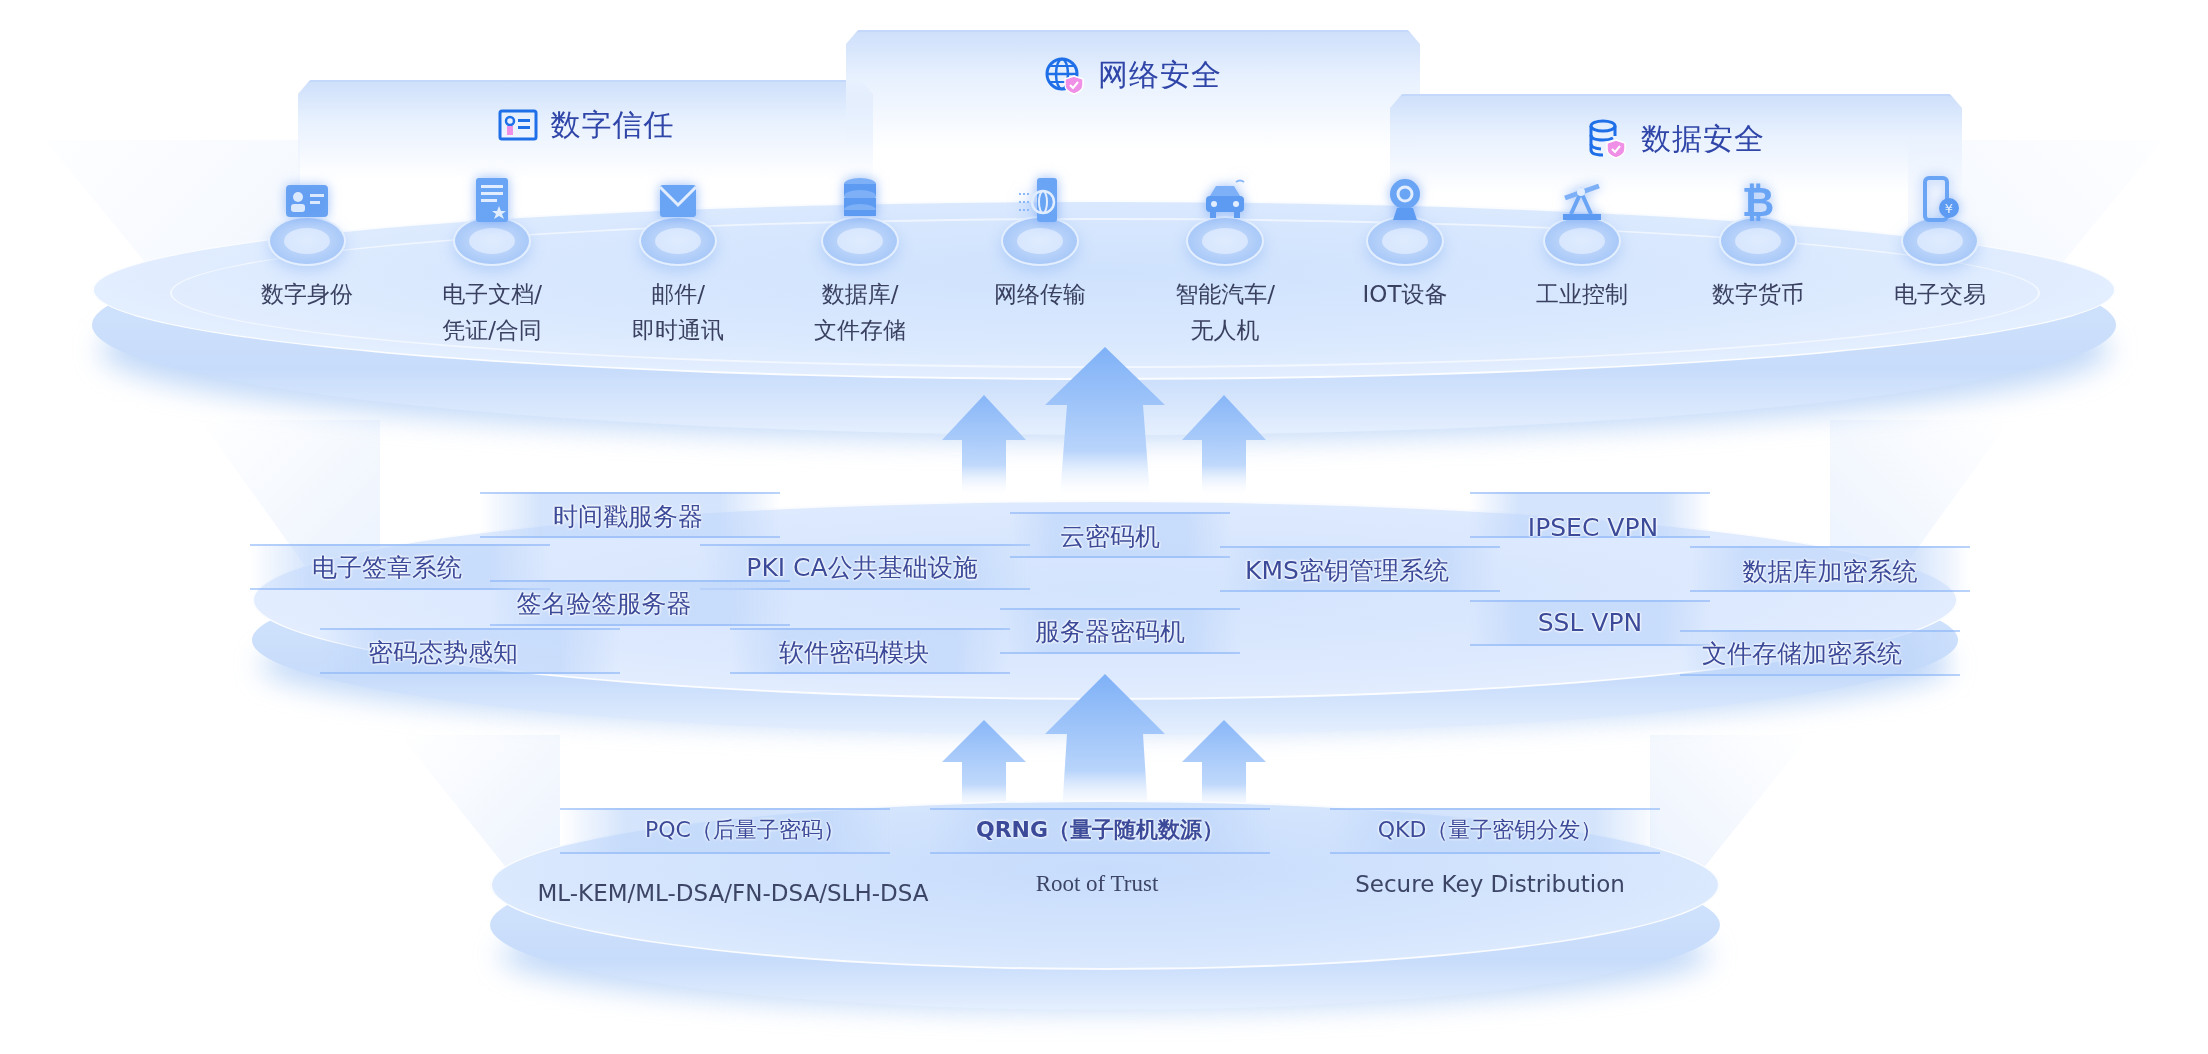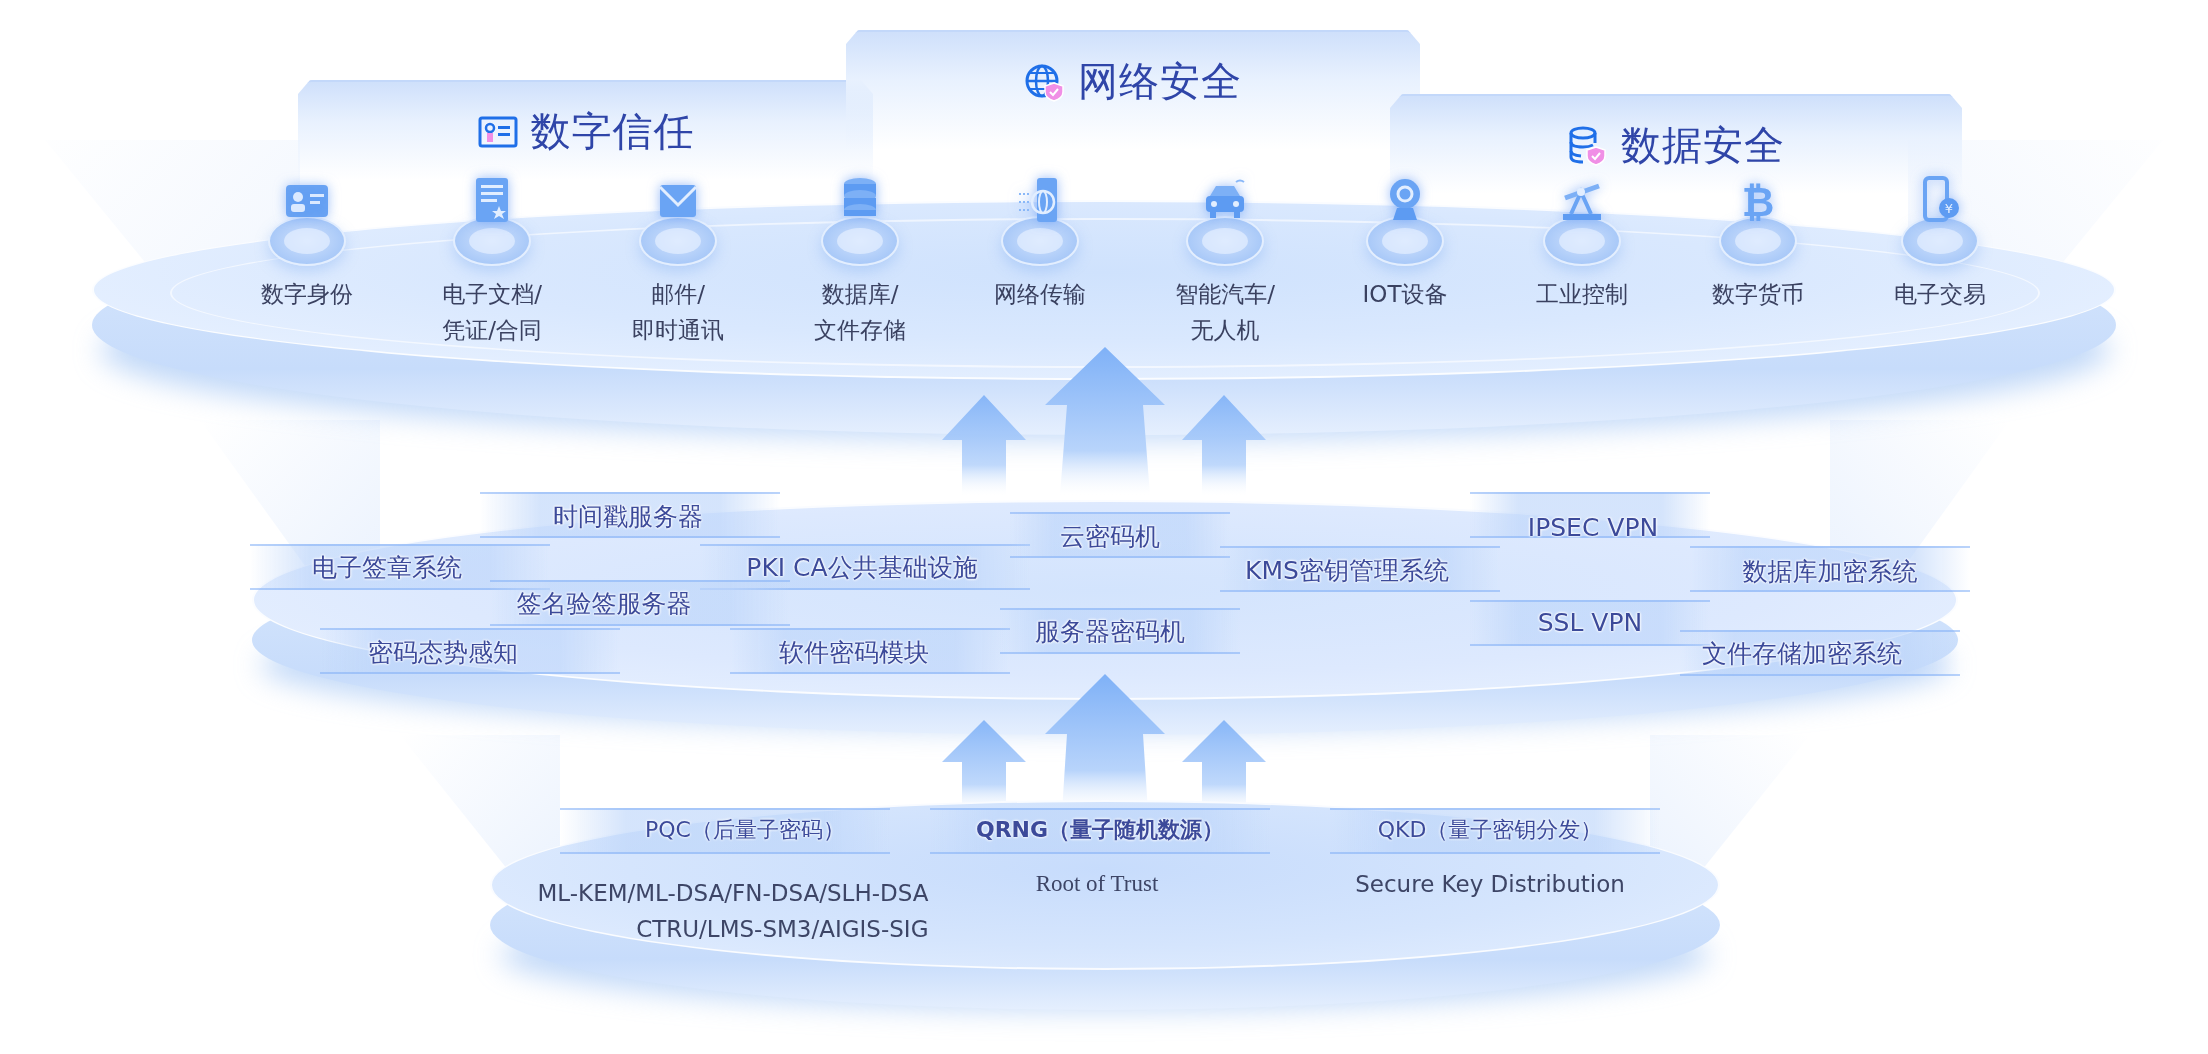--- a/index.html
+++ b/index.html
@@ -10,21 +10,21 @@
 
   
   .tab {
     position: absolute;
     border-radius: 14px 14px 0 0;
     background: linear-gradient(180deg, #cfe0fb 0%, #e8f1fe 40%, rgba(255,255,255,0.0) 100%);
     border-top: 2px solid #c3d8fa;
     clip-path: polygon(12px 0, calc(100% - 12px) 0, 100% 14px, 100% 100%, 0 100%, 0 14px);
   }
   .tab-inner { position: absolute; left: 0; right: 0; display: flex; justify-content: center; align-items: center; gap: 12px; }
-  .tab-title { font-size: 40px; color: #2f45a8; font-weight: 500; letter-spacing: 1px; }
+  .tab-title { font-size: 30px; color: #2f45a8; font-weight: 500; letter-spacing: 1px; }
   .tab-icon { width: 42px; height: 42px; }
 
   
   .platform-shadow { position: absolute; border-radius: 50%; filter: blur(14px); background: rgba(120,170,240,0.45); }
   .platform-side {
     position: absolute; border-radius: 50%;
     background: linear-gradient(180deg, #d9e8fd 0%, #c7dcfb 70%, #e5effe 100%);
   }
   .platform-top {
     position: absolute; border-radius: 50%;
@@ -66,21 +66,21 @@
     border-top: 2px solid rgba(130,175,245,0.55);
     border-bottom: 2px solid rgba(130,175,245,0.55);
   }
   .mid-label {
     position: absolute; font-size: 25px; color: #3c4a9a; white-space: nowrap; transform: translateX(-50%);
     text-shadow: 0 0 3px #fff, 0 0 3px #fff, 0 0 2px #fff;
   }
 
   
   .bottom-title { position: absolute; font-size: 22px; color: #3c4a9a; white-space: nowrap; transform: translateX(-50%); text-shadow: 0 0 3px #fff, 0 0 3px #fff; }
-  .bottom-sub { position: absolute; font-size: 23px; color: #3d4566; white-space: nowrap; transform: translateX(-50%); text-align: right; line-height: 36px; }
+  .bottom-sub { position: absolute; font-size: 23px; color: #3d4566; white-space: nowrap; transform: translateX(-50%); text-align: left; line-height: 36px; }
 </style>
 </head>
 <body>
 
 <div class="abs" style="left:0;top:0;width:2208px;height:1054px;">
   <div class="abs" style="left:0;top:140px;width:300px;height:220px;background:linear-gradient(135deg,rgba(235,242,253,0.0),rgba(230,239,253,0.6));clip-path:polygon(15% 0,100% 0,100% 100%,75% 100%);"></div>
   <div class="abs" style="left:1908px;top:140px;width:300px;height:220px;background:linear-gradient(225deg,rgba(235,242,253,0.0),rgba(230,239,253,0.6));clip-path:polygon(0 0,85% 0,25% 100%,0 100%);"></div>
   <div class="abs" style="left:200px;top:420px;width:180px;height:150px;background:linear-gradient(135deg,rgba(235,242,253,0.0),rgba(228,238,253,0.7));clip-path:polygon(0 0,100% 0,100% 100%,60% 100%);"></div>
   <div class="abs" style="left:1830px;top:420px;width:180px;height:150px;background:linear-gradient(225deg,rgba(235,242,253,0.0),rgba(228,238,253,0.7));clip-path:polygon(0 0,100% 0,40% 100%,0 100%);"></div>
   <div class="abs" style="left:400px;top:735px;width:160px;height:140px;background:linear-gradient(135deg,rgba(235,242,253,0.0),rgba(228,238,253,0.7));clip-path:polygon(0 0,100% 0,100% 100%,70% 100%);"></div>
@@ -371,21 +371,20 @@
 
 <div class="band" style="left:560px;top:808px;width:330px;"></div>
 <div class="band" style="left:930px;top:808px;width:340px;"></div>
 <div class="band" style="left:1330px;top:808px;width:330px;"></div>
 
 <div>
   <div>
     <span class="bottom-title" style="left:745px;top:815px;">PQC（后量子密码）</span>
     <div class="bottom-sub" style="left:733px;top:875px;">
       <div>ML-KEM/ML-DSA/FN-DSA/SLH-DSA</div>
-      <div>CTRU/LMS-SM3/AIGIS-SIG</div>
     </div>
   </div>
   <div>
     <span class="bottom-title" style="left:1100px;top:815px;font-weight:bold;">QRNG（量子随机数源）</span>
     <div class="bottom-sub" style="left:1097px;top:866px;font-family:Liberation Serif, serif;">
       <div>Root of Trust</div>
     </div>
   </div>
   <div>
     <span class="bottom-title" style="left:1490px;top:815px;">QKD（量子密钥分发）</span>

